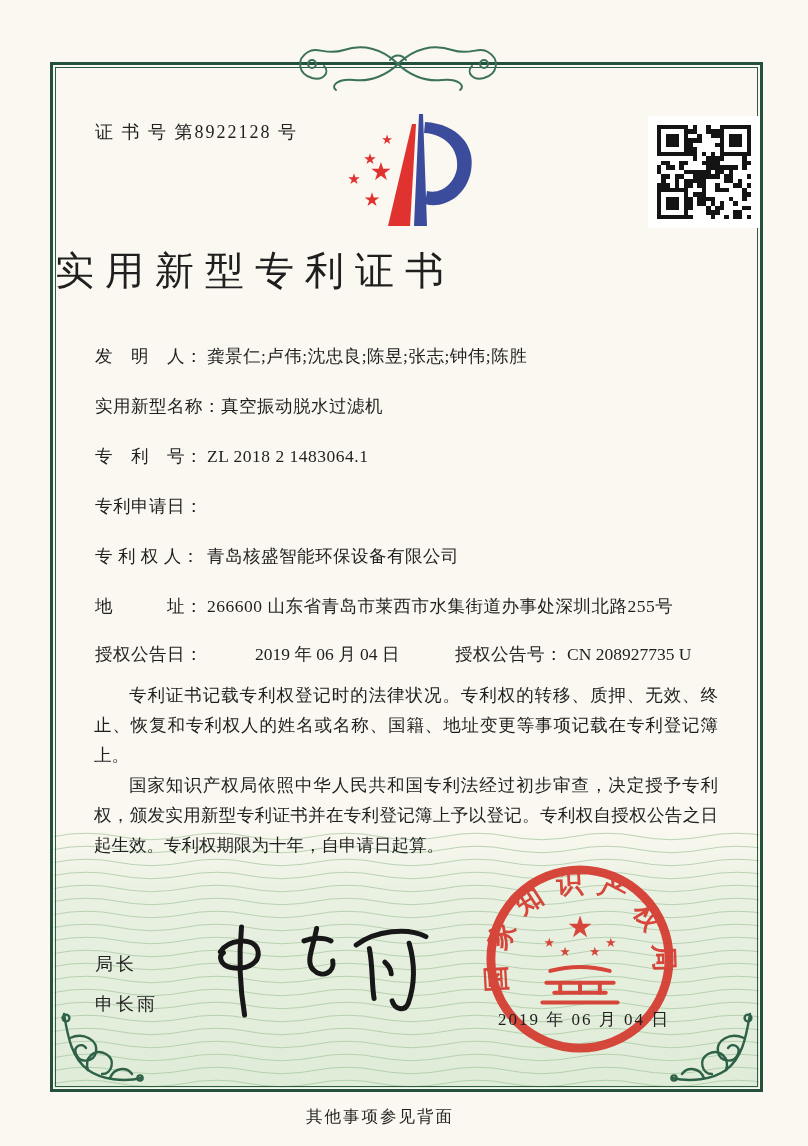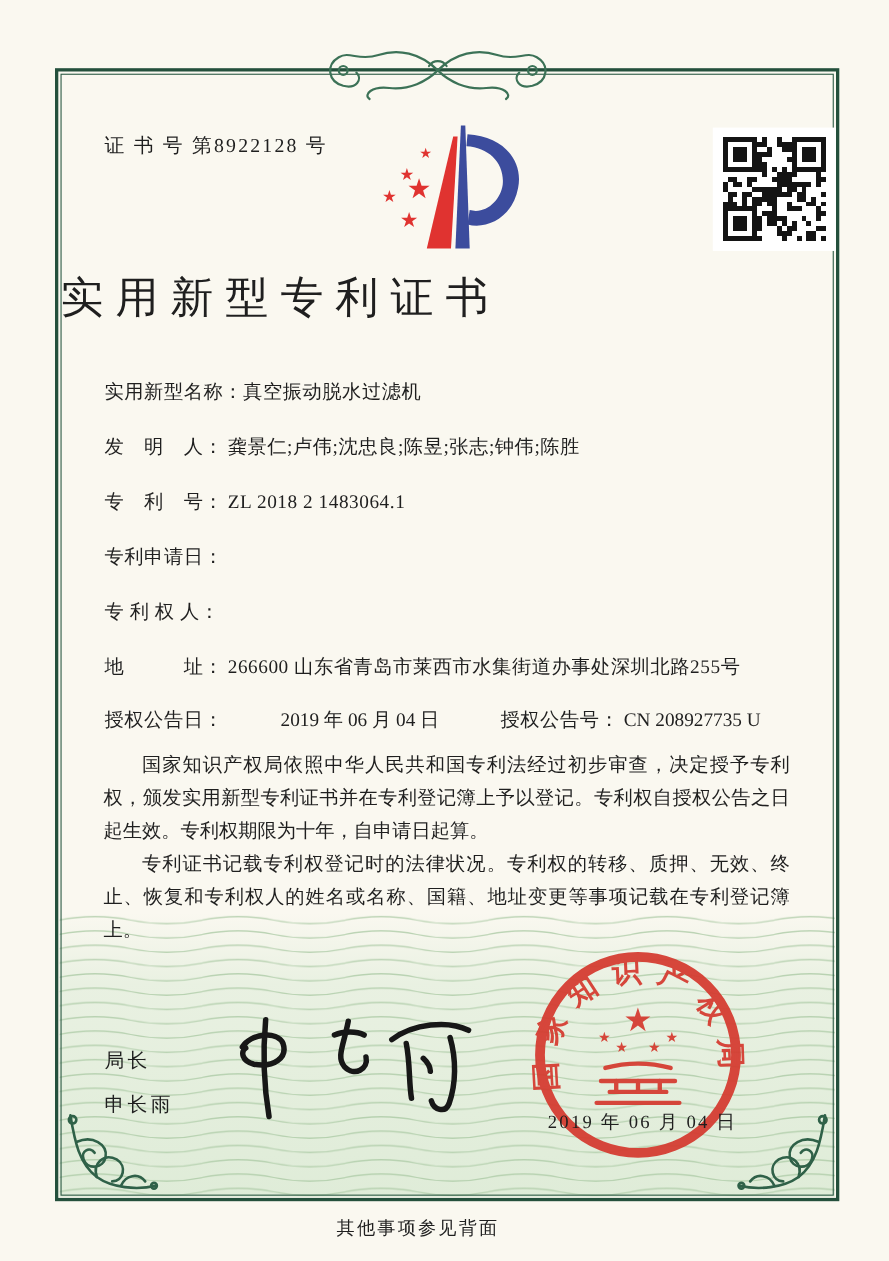--- a/index.html
+++ b/index.html
@@ -365,56 +365,57 @@
           <rect x="20" y="22" width="1" height="1"></rect>
           <rect x="22" y="22" width="1" height="1"></rect>
         </g>
     </svg>
   </div>
 
   <div class="title">实用新型专利证书</div>
 
   <div class="fields">
     <div class="field-row">
+      <span class="flabel">发　明　人：</span>
+      <span class="fvalue">龚景仁;卢伟;沈忠良;陈昱;张志;钟伟;陈胜</span>
+    </div>
+    <div class="field-row">
       <span class="flabel">实用新型名称：</span>
       <span class="fvalue">真空振动脱水过滤机</span>
     </div>
     <div class="field-row">
-      <span class="flabel">发　明　人：</span>
-      <span class="fvalue">龚景仁;卢伟;沈忠良;陈昱;张志;钟伟;陈胜</span>
-    </div>
-    <div class="field-row">
       <span class="flabel">专　利　号：</span>
       <span class="fvalue">ZL 2018 2 1483064.1</span>
     </div>
     <div class="field-row">
       <span class="flabel">专利申请日：</span>
     </div>
     <div class="field-row">
       <span class="flabel">专 利 权 人：</span>
+      <span class="fvalue">青岛核盛智能环保设备有限公司</span>
     </div>
     <div class="field-row">
       <span class="flabel">地　　　址：</span>
       <span class="fvalue">266600 山东省青岛市莱西市水集街道办事处深圳北路255号</span>
     </div>
     <div class="grant-row">
       <span class="grant-left">
         <span class="flabel">授权公告日：</span>
         <span>2019 年 06 月 04 日</span>
       </span>
       <span class="grant-right">
         <span class="flabel">授权公告号：</span>
         <span>CN 208927735 U</span>
       </span>
     </div>
   </div>
 
   <div class="paras">
+    <p>专利证书记载专利权登记时的法律状况。专利权的转移、质押、无效、终止、恢复和专利权人的姓名或名称、国籍、地址变更等事项记载在专利登记簿上。</p>
     <p>国家知识产权局依照中华人民共和国专利法经过初步审查，决定授予专利权，颁发实用新型专利证书并在专利登记簿上予以登记。专利权自授权公告之日起生效。专利权期限为十年，自申请日起算。</p>
-    <p>专利证书记载专利权登记时的法律状况。专利权的转移、质押、无效、终止、恢复和专利权人的姓名或名称、国籍、地址变更等事项记载在专利登记簿上。</p>
   </div>
 
   <div class="commissioner">
     <div>局长</div>
     <div>申长雨</div>
   </div>
 
   <svg class="signature" viewBox="0 0 250 105">
     <g fill="none" stroke="#171717" stroke-width="5" stroke-linecap="round">
       <path d="M38,8 C35,32 34,66 38,96"></path>

